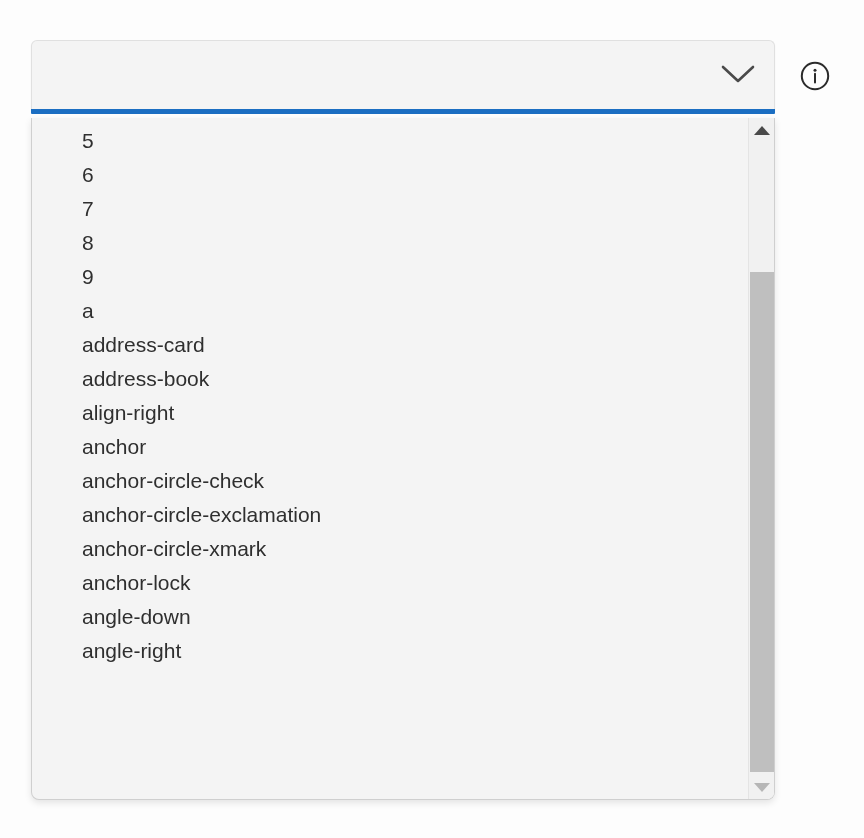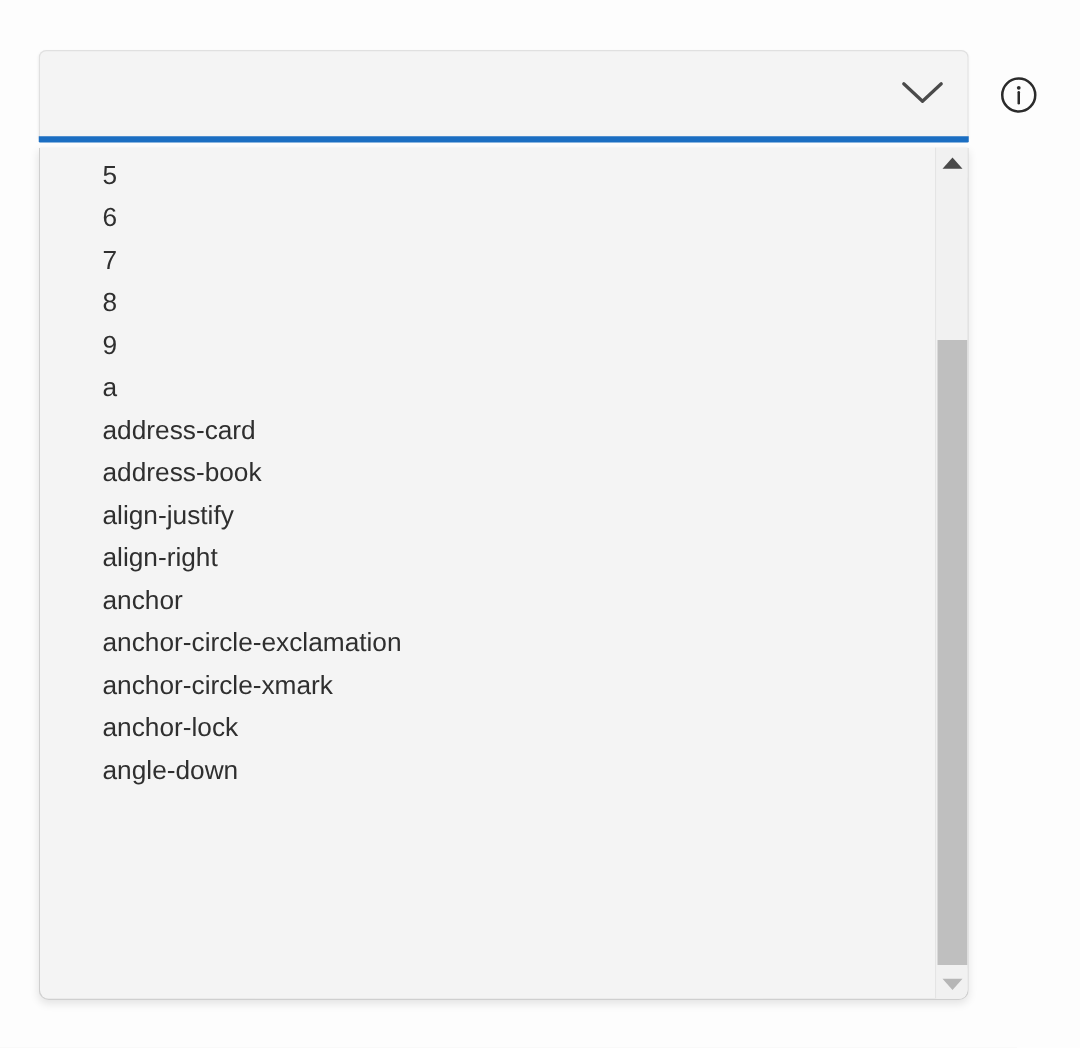--- a/index.html
+++ b/index.html
@@ -204,27 +204,28 @@
 
   <ul class="option-list" id="option-list">
       <li class="option-item">5</li>
       <li class="option-item">6</li>
       <li class="option-item">7</li>
       <li class="option-item">8</li>
       <li class="option-item">9</li>
       <li class="option-item">a</li>
       <li class="option-item">address-card</li>
       <li class="option-item">address-book</li>
-      <li class="option-item">align-justify</li>
       <li class="option-item">align-right</li>
       <li class="option-item">anchor</li>
+      <li class="option-item">anchor-circle-check</li>
       <li class="option-item">anchor-circle-exclamation</li>
       <li class="option-item">anchor-circle-xmark</li>
       <li class="option-item">anchor-lock</li>
       <li class="option-item">angle-down</li>
+      <li class="option-item">angle-right</li>
     </ul>
 
   <div class="scrollbar">
     <div class="sb-arrow up">
       <span class="tri-up"></span>
     </div>
     <div class="sb-track">
       <div class="sb-thumb" id="sb-thumb" style="top: 130px; height: 500px; background: rgb(191, 191, 191);"></div>
     </div>
     <div class="sb-arrow down">

